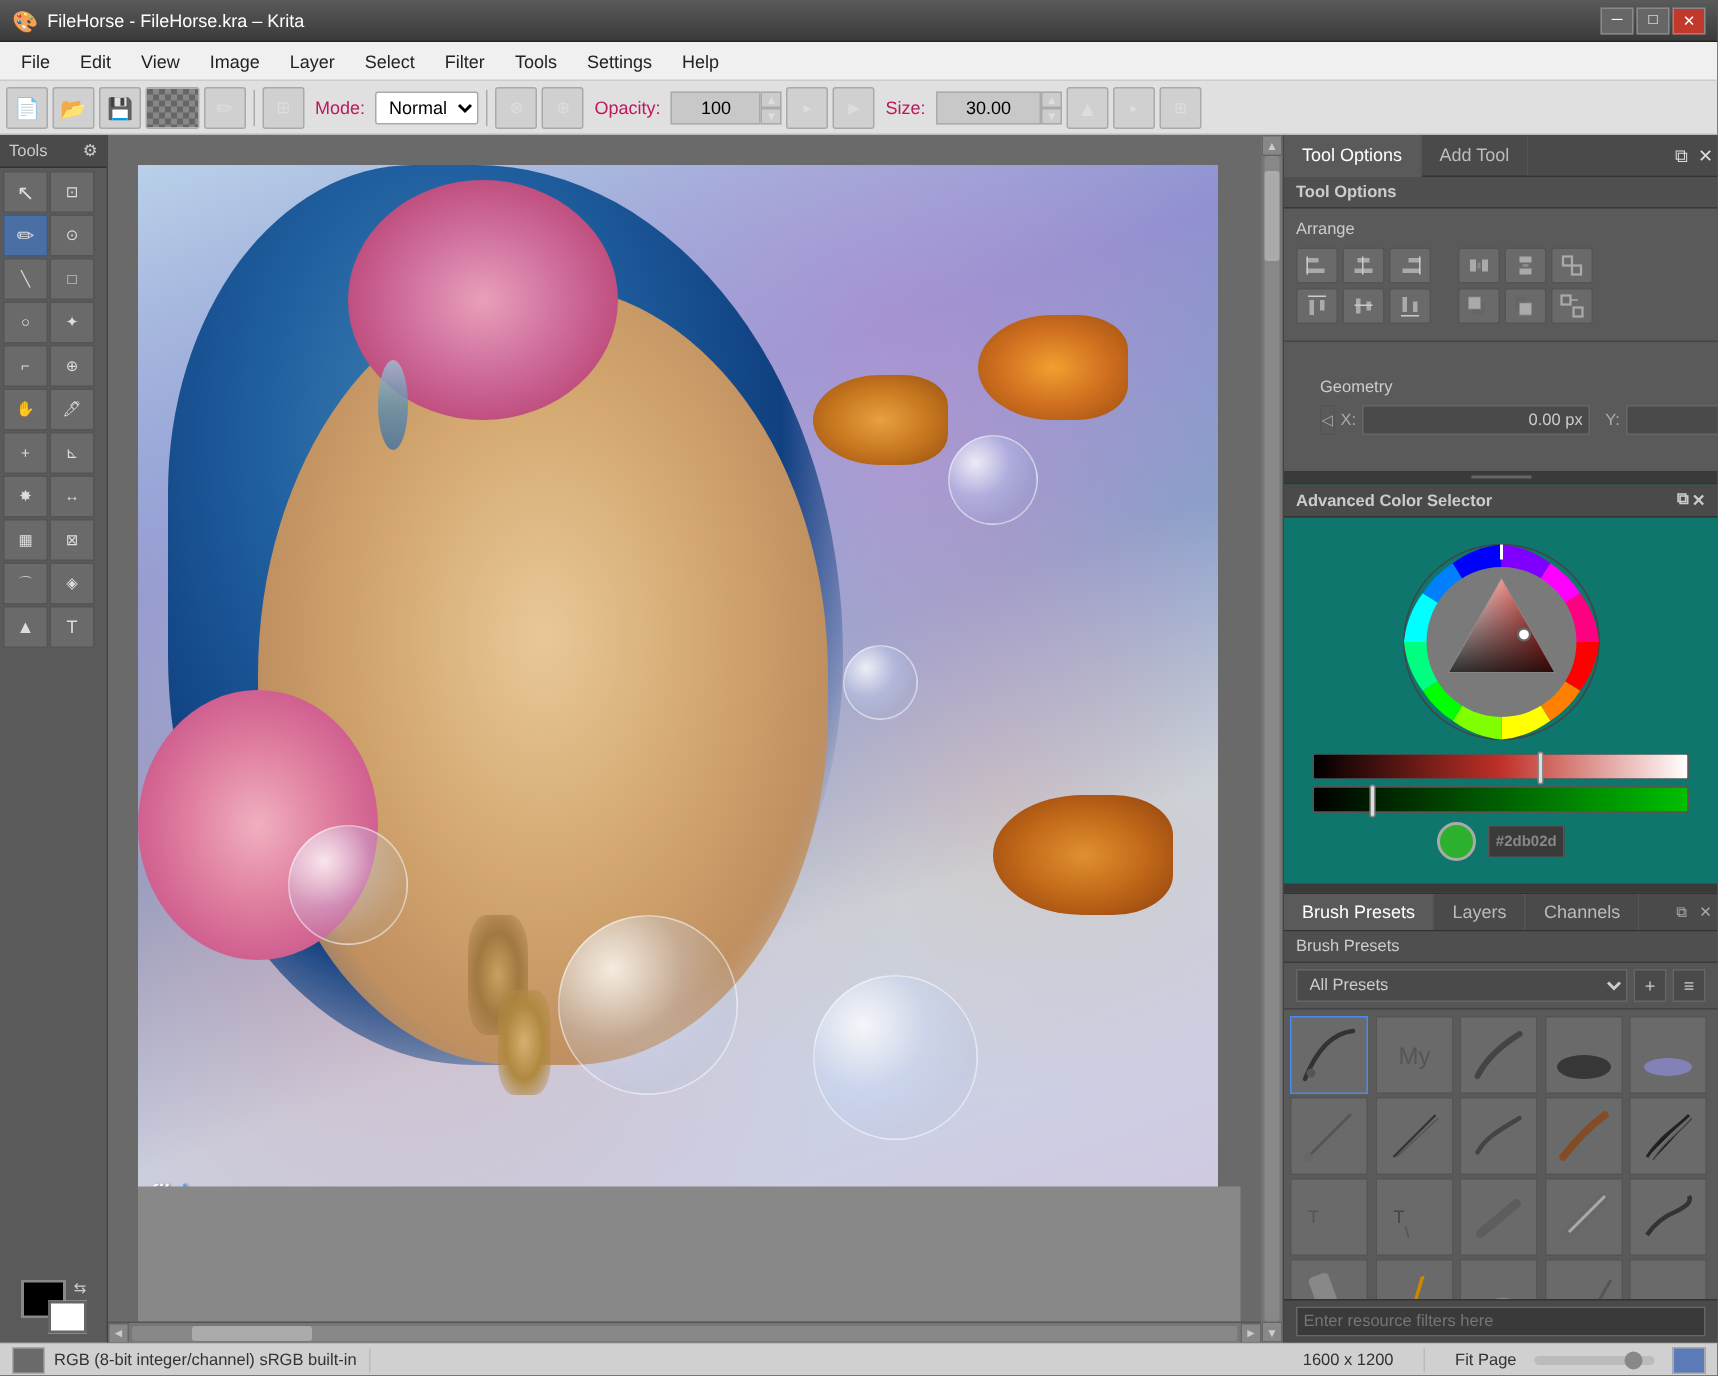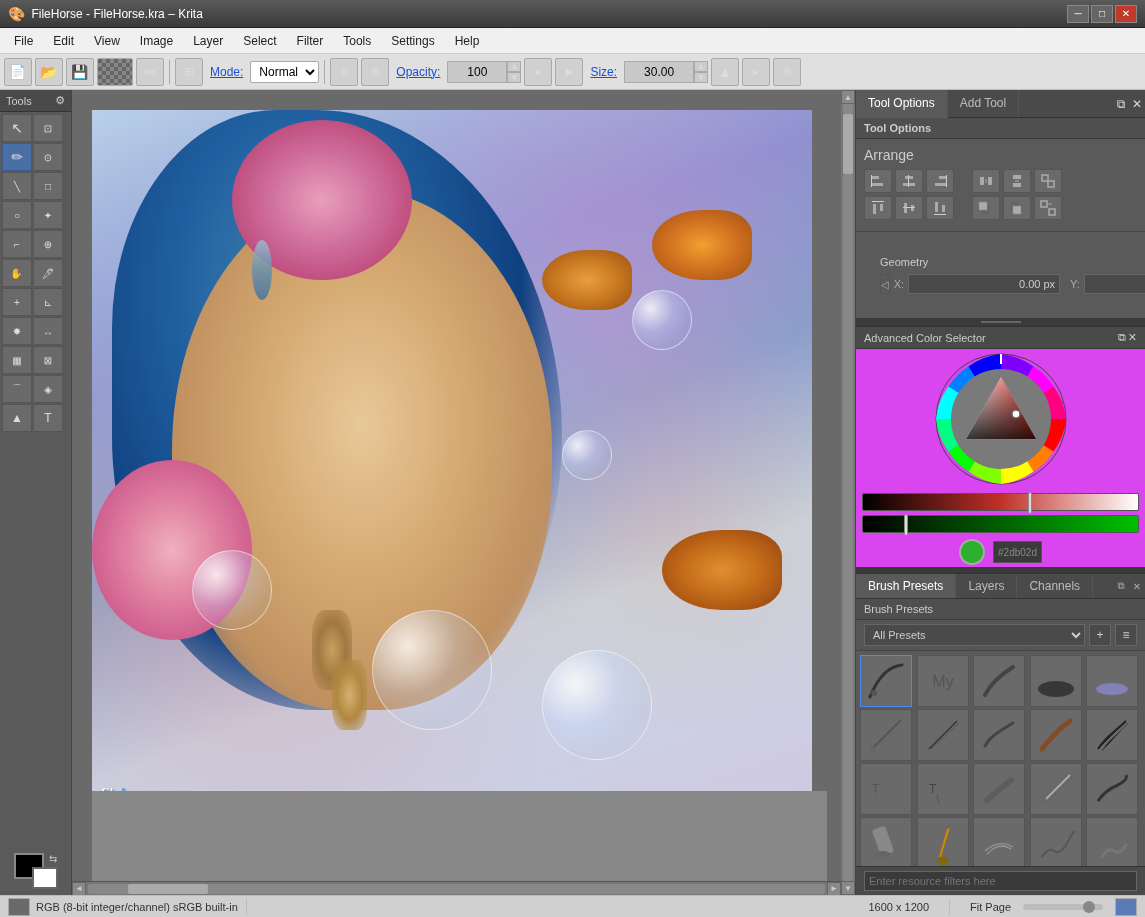--- a/index.html
+++ b/index.html
@@ -33,21 +33,21 @@
     #toolbar {
       width: 100%; height: 36px; background: #e0e0e0; display: flex; align-items: center;
       padding: 0 4px; gap: 3px; border-bottom: 1px solid #bbb;
     }
     .toolbar-btn {
       width: 28px; height: 28px; background: #d0d0d0; border: 1px solid #aaa;
       display: flex; align-items: center; justify-content: center; cursor: pointer; font-size: 14px;
       border-radius: 2px;
     }
     .toolbar-sep { width: 1px; height: 24px; background: #aaa; margin: 0 2px; }
-    .toolbar-label { font-size: 12px; color: #1d4ed8; padding: 0 4px; text-decoration: underline; }
+    .toolbar-label { font-size: 12px; color: #be185d; padding: 0 4px; }
     .toolbar-select {
       height: 22px; border: 1px solid #aaa; background: #fff; font-size: 12px; padding: 0 4px; cursor: pointer; border-radius: 2px;
     }
     .toolbar-spin { display: flex; align-items: center; }
     .spin-input { width: 50px; height: 22px; border: 1px solid #aaa; background: #ddd; font-size: 12px; padding: 0 4px; text-align: center; }
     .spin-btns { display: flex; flex-direction: column; }
     .spin-btn { width: 14px; height: 11px; background: #ccc; border: 1px solid #aaa; font-size: 8px; cursor: pointer; display: flex; align-items: center; justify-content: center; }
 
     
     #main { display: flex; width: 100%; height: calc(917px - 28px - 26px - 36px - 22px); }
@@ -172,48 +172,48 @@
     }
     .panel-tab.active { background: #5a5a5a; color: #fff; border-bottom: 2px solid #5a5a5a; margin-bottom: -1px; }
 
     .panel-section-title {
       padding: 4px 8px; font-size: 11px; color: #ccc; background: #4f4f4f;
       border-bottom: 1px solid #3a3a3a; font-weight: bold;
     }
 
     
     .arrange-section { padding: 8px; }
-    .arrange-label { font-size: 14px; color: #ccc; margin-bottom: 6px; }
+    .arrange-label { font-size: 11px; color: #ccc; margin-bottom: 6px; }
     .arrange-row { display: flex; gap: 3px; margin-bottom: 3px; }
     .arrange-btn {
       width: 28px; height: 24px; background: #6a6a6a; border: 1px solid #555;
       display: flex; align-items: center; justify-content: center; cursor: pointer; font-size: 10px; color: #ccc;
       border-radius: 2px;
     }
     .arrange-sep { width: 12px; }
 
     
     .geometry-section { padding: 24px; border-top: 1px solid #444; }
     .geometry-label { font-size: 11px; color: #ccc; margin-bottom: 6px; }
     .geometry-row { display: flex; align-items: center; gap: 4px; }
     .geo-label { font-size: 11px; color: #aaa; width: 14px; }
     .geo-input { flex: 1; height: 20px; background: #4a4a4a; border: 1px solid #666; color: #ccc; font-size: 11px; padding: 0 4px; text-align: right; }
     .geo-icon { width: 20px; height: 20px; background: #5a5a5a; border: 1px solid #555; display: flex; align-items: center; justify-content: center; font-size: 10px; color: #aaa; }
 
     
     #color-panel {
-      border-top: 1px solid #333; background: #d946ef;
+      border-top: 1px solid #333; background: #0f766e; font-weight: bold;
     }
     .color-panel-header {
       display: flex; align-items: center; padding: 4px 8px; background: #4a4a4a;
       font-size: 11px; color: #ccc; justify-content: space-between;
       border-bottom: 1px solid #333;
     }
     .color-wheel-container {
-      padding: 0; display: flex; flex-direction: column; align-items: center; justify-content: center;
+      padding: 13px; display: flex; flex-direction: column; align-items: center; justify-content: center;
     }
     .color-wheel-wrapper { position: relative; width: 140px; height: 140px; }
     #color-wheel-svg { width: 140px; height: 140px; }
 
     
     #brush-panel {
       flex: 1; border-top: 1px solid #333; display: flex; flex-direction: column; min-height: 0;
     }
     .brush-panel-tabs {
       display: flex; background: #4a4a4a; border-bottom: 1px solid #333;

